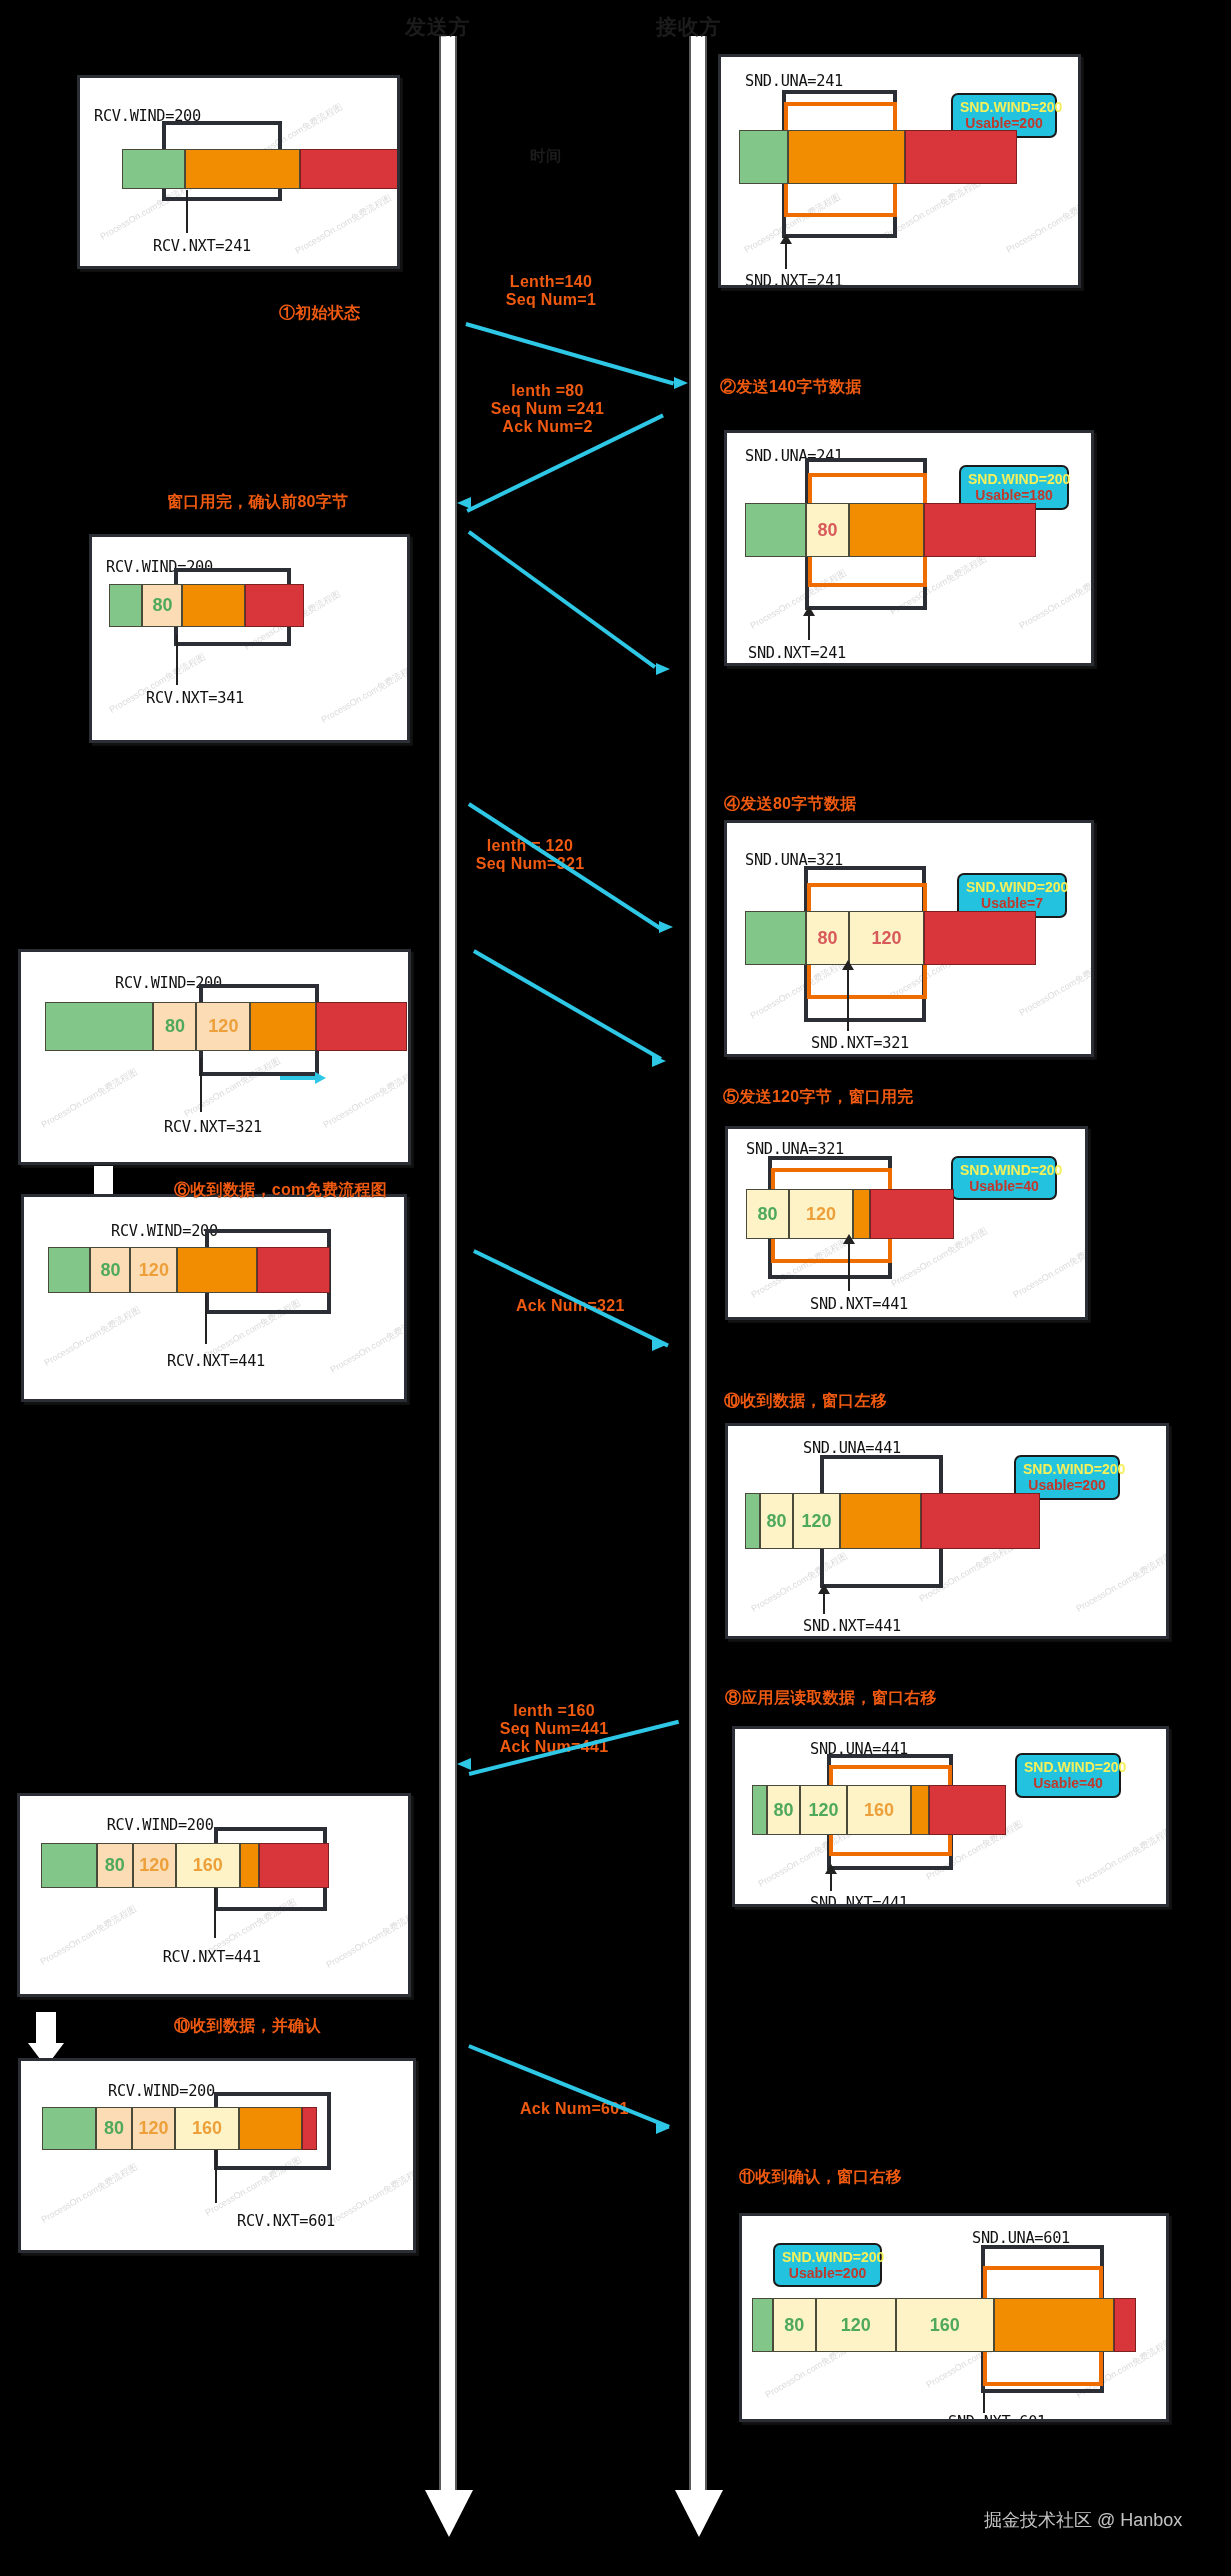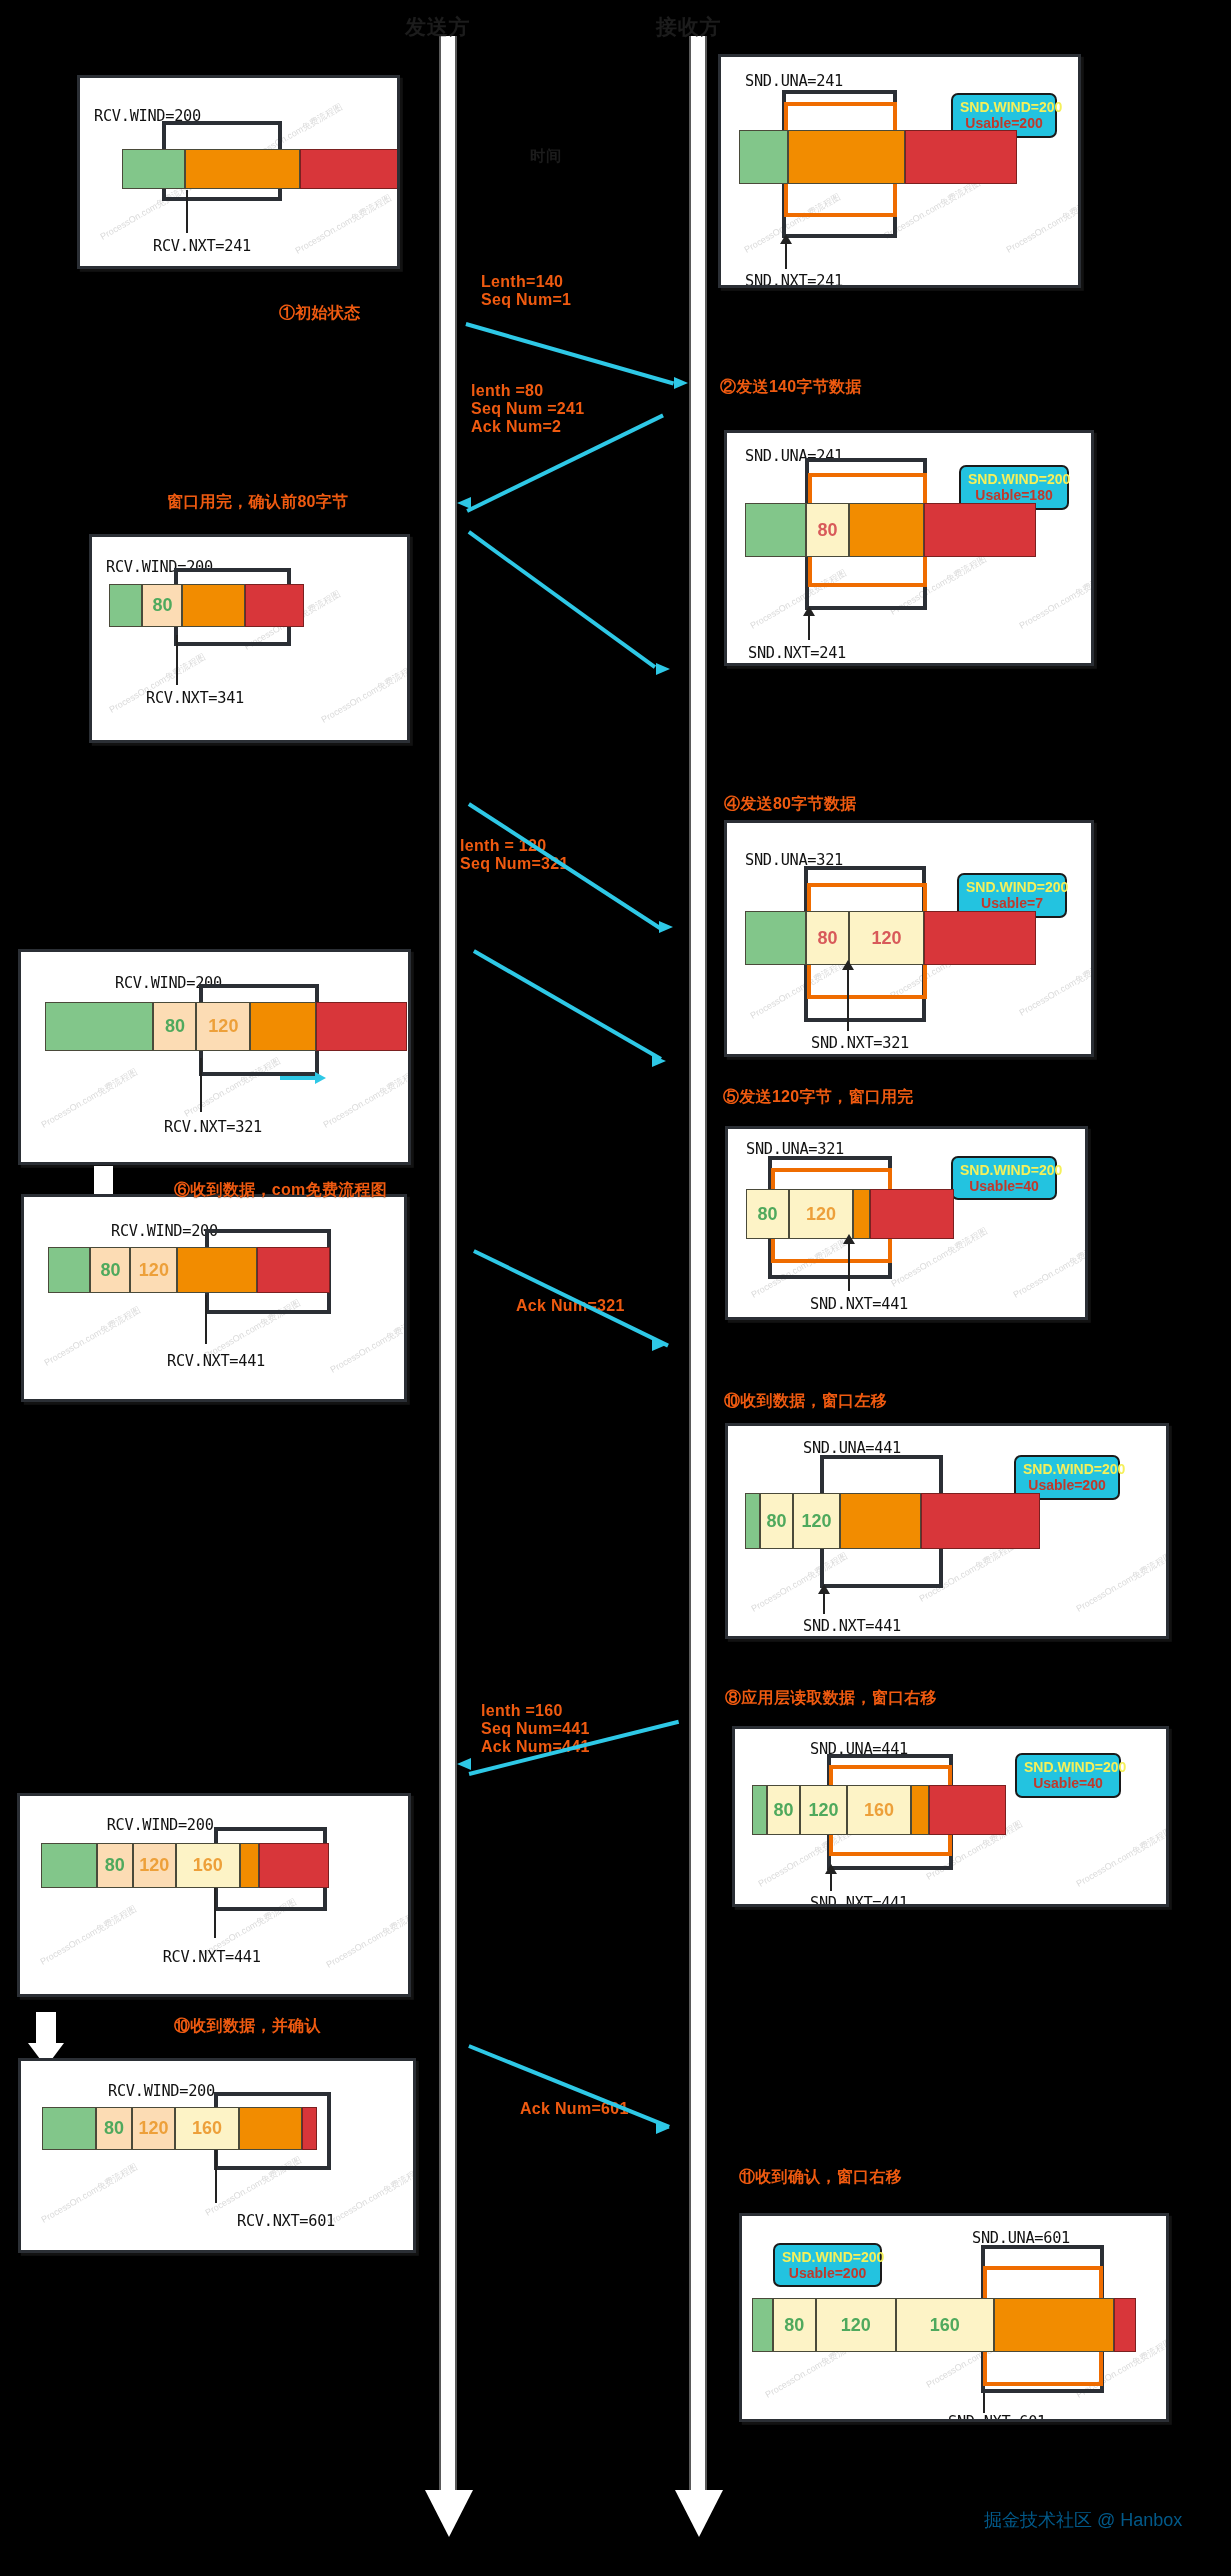--- a/index.html
+++ b/index.html
@@ -66,36 +66,36 @@
     border-radius:7px; padding:4.2px 7px; text-align:center; line-height:1.15;
   }
   .callout .l1 { color:#f5f05a; font-size:14px; font-weight:bold; }
   .callout .l2 { color:#c0392b; font-size:14px; font-weight:bold; }
 
   
   .anno {
     position:absolute; color:#ef5a10; font-size:16px; font-weight:bold;
     white-space:nowrap; letter-spacing:0.3px; text-shadow:0 0 1.4px #000;
   }
-  .anno.center { }
+  .anno.center { text-align:center; }
 
   
   .pkt { position:absolute; height:3.5px; background:#2ec8e6; transform-origin:0 50%; }
   .pkt-head { position:absolute; width:0; height:0;
               border-top:6.3px solid transparent; border-bottom:6.3px solid transparent; }
 
   
   .dnarrow { position:absolute; }
   .dnarrow .stem { position:absolute; background:#fff; }
   .dnarrow .head { position:absolute; width:0;height:0;
                    border-left:18px solid transparent;
                    border-right:18px solid transparent;
                    border-top:24px solid #fff; }
 
-  .watermark { position:absolute; color:#0369a1; font-size:18px;
+  .watermark { position:absolute; color:#e5e5e5; font-size:18px;
                opacity:.85; white-space:nowrap; }
 
   
   .pwm { position:absolute; color:rgba(120,120,120,.28); font-size:9px;
          transform:rotate(-30deg); white-space:nowrap; pointer-events:none; }
 </style>
 </head>
 <body>
 
 <div class="timeline" style="left:439px; top:36px; height:2455px;"></div>

